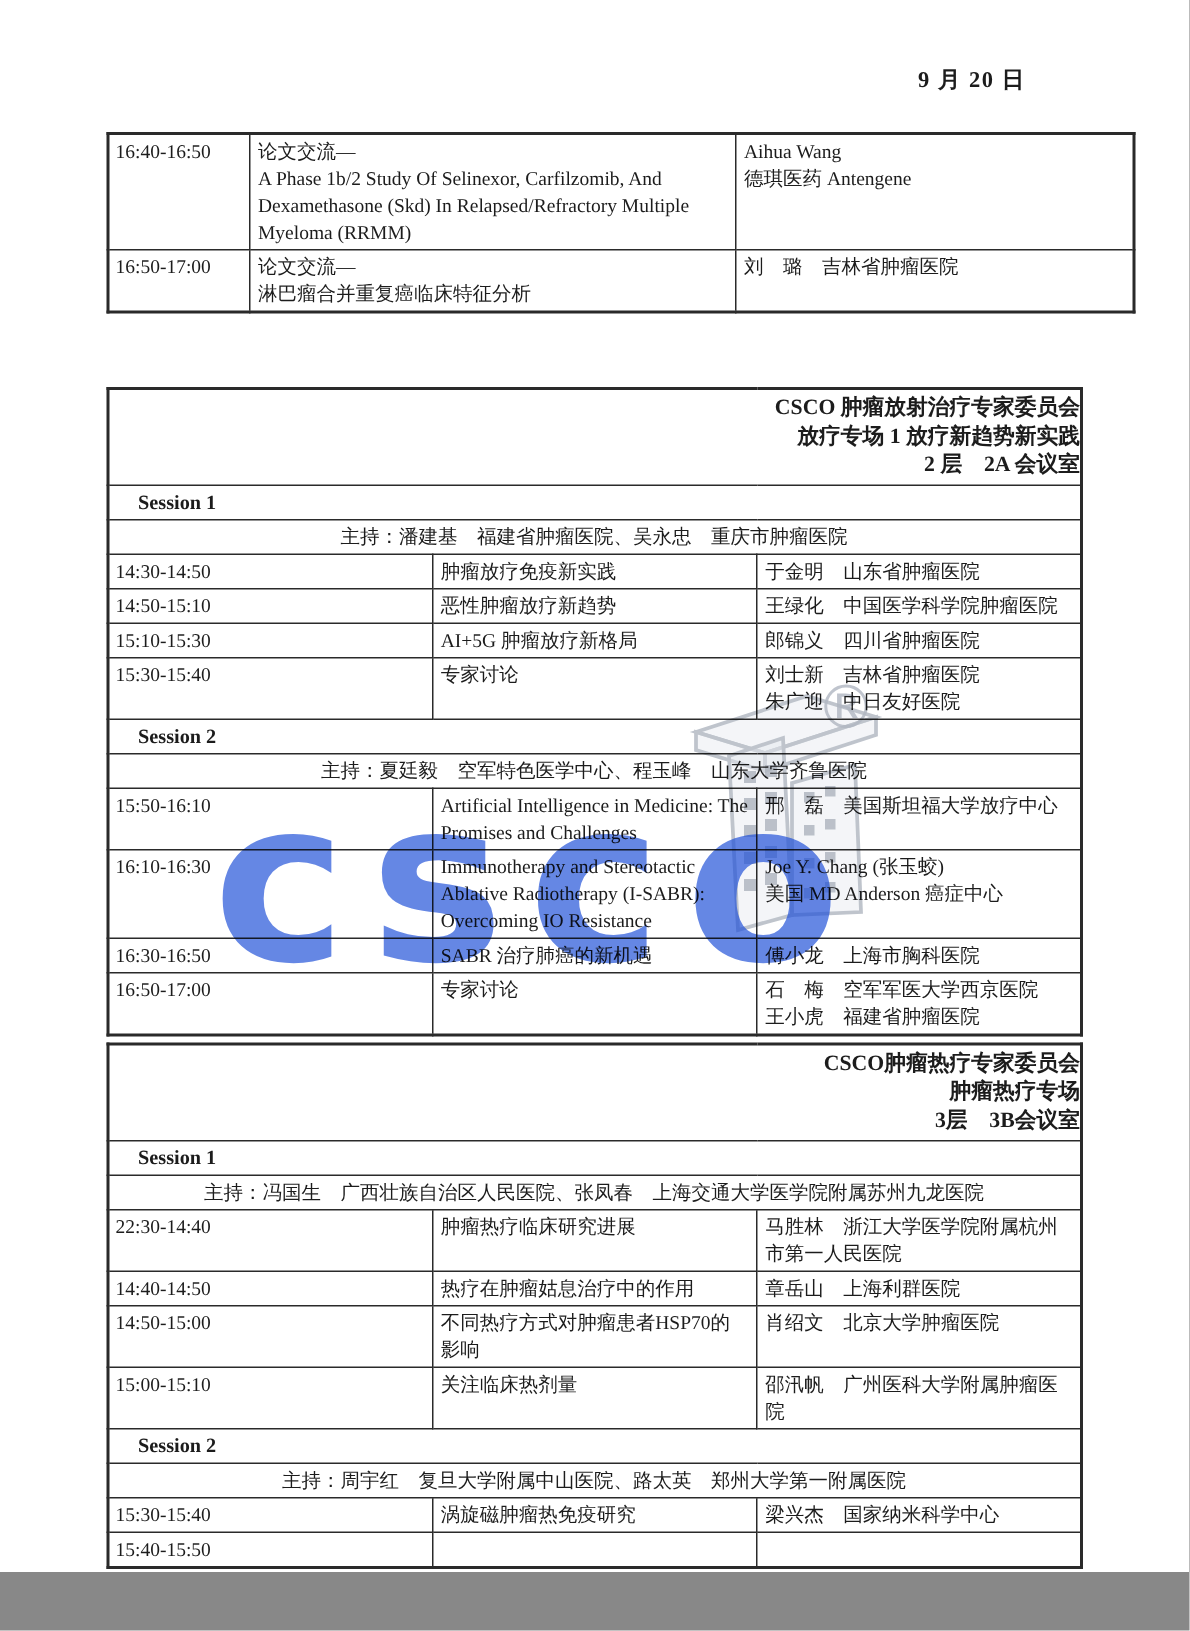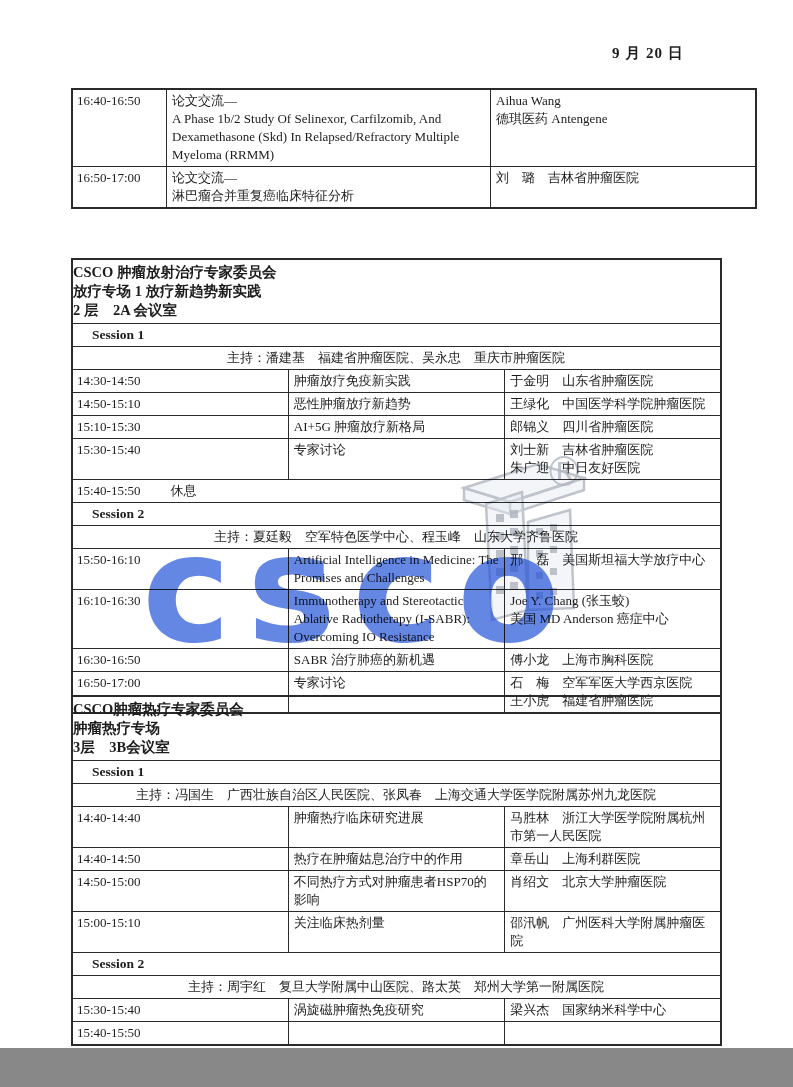--- a/index.html
+++ b/index.html
@@ -21,21 +21,21 @@
     font-size:13px;line-height:18px;
     background:transparent;
   }
   table.sched,table.sched td{border:1px solid #2a2a2a;}
   table.sched{border-width:2px;}
   td{padding:2px 5px;vertical-align:top;}
   .c-time{width:84px;white-space:nowrap;padding-left:4px;}
   .c-topic{width:313px;}
   .c-speaker{width:254px;}
   .title-cell{
-    text-align:left;font-weight:bold;font-size:14.5px;line-height:19px;
+    text-align:right;font-weight:bold;font-size:14.5px;line-height:19px;
     padding:3px 0;
   }
   .session-cell{font-weight:bold;font-size:13.5px;padding-left:19px;}
   .hosts-cell{padding-left:4px;text-align:center;}
   .break-label{margin-left:30px;}
   #t1{top:88px;}
   #t2{top:258px;}
   #t3{top:695px;}
   
   .watermark{
@@ -135,25 +135,20 @@
       <td class="c-time">15:30-15:40</td>
       <td class="c-topic">
             <div>专家讨论</div>
           </td>
       <td class="c-speaker">
         <div>刘士新　吉林省肿瘤医院</div>
         <div>朱广迎　中日友好医院</div>
       </td>
     </tr>
     <tr>
-      <td colspan="3" style="padding-left:4px;">
-        <span>15:40-15:50</span><span class="break-label">休息</span>
-      </td>
-    </tr>
-    <tr>
       <td class="session-cell" colspan="3">Session 2</td>
     </tr>
     <tr>
       <td class="hosts-cell" colspan="3">主持：夏廷毅　空军特色医学中心、程玉峰　山东大学齐鲁医院</td>
     </tr>
     <tr>
       <td class="c-time">15:50-16:10</td>
       <td class="c-topic">
             <div>Artificial Intelligence in Medicine: The Promises and Challenges</div>
           </td>
@@ -202,21 +197,21 @@
         <div>3层　3B会议室</div>
       </td>
     </tr>
     <tr>
       <td class="session-cell" colspan="3">Session 1</td>
     </tr>
     <tr>
       <td class="hosts-cell" colspan="3">主持：冯国生　广西壮族自治区人民医院、张凤春　上海交通大学医学院附属苏州九龙医院</td>
     </tr>
     <tr>
-      <td class="c-time">14:40-14:40</td>
+      <td class="c-time">22:30-14:40</td>
       <td class="c-topic">
             <div>肿瘤热疗临床研究进展</div>
           </td>
       <td class="c-speaker">
             <div>马胜林　浙江大学医学院附属杭州市第一人民医院</div>
           </td>
     </tr>
     <tr>
       <td class="c-time">14:40-14:50</td>
       <td class="c-topic">

